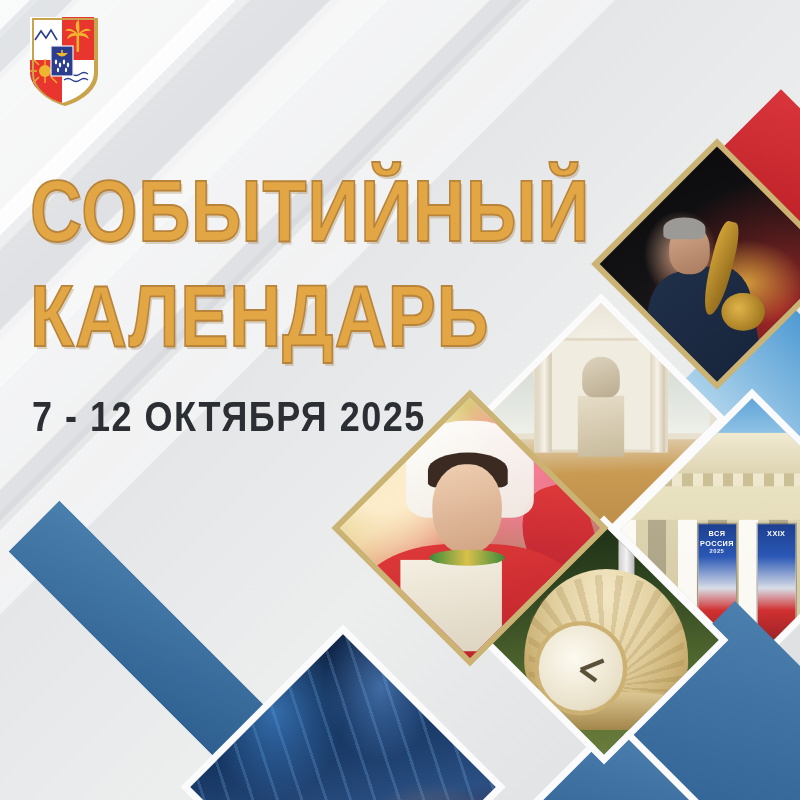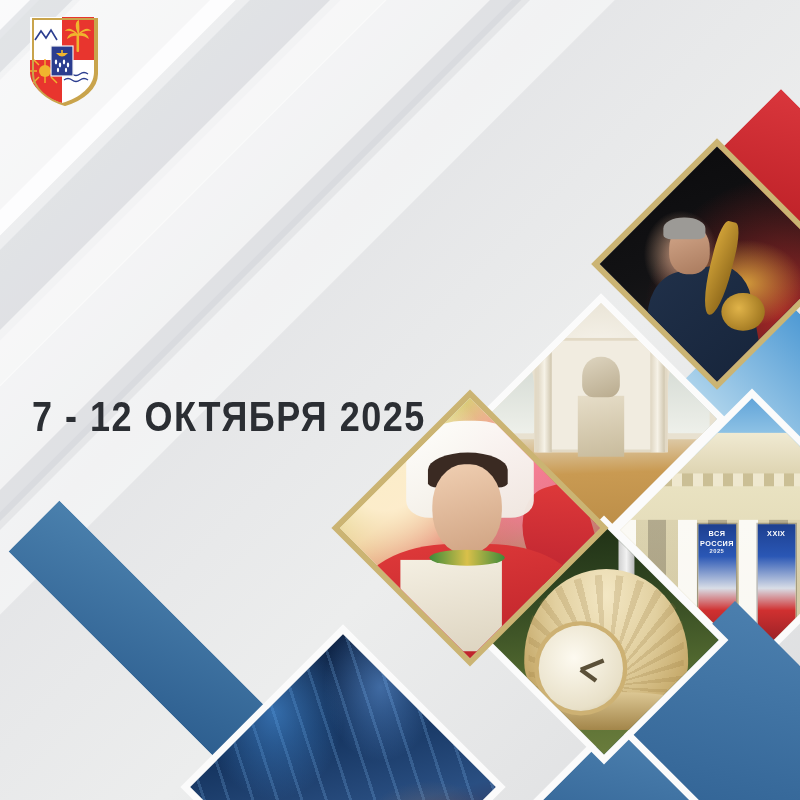--- a/index.html
+++ b/index.html
@@ -351,16 +351,20 @@
           <ellipse cx="40" cy="48" rx="1.2" ry="2.4"></ellipse>
           <ellipse cx="44" cy="51" rx="1.2" ry="2.4"></ellipse>
           <ellipse cx="34" cy="56" rx="1.1" ry="2.2"></ellipse>
           <ellipse cx="42" cy="56" rx="1.1" ry="2.2"></ellipse>
         </g>
       </g>
       <path d="M9,5 H73 V60 C73,74 59,86 41,91 C23,86 9,74 9,60 Z" fill="none" stroke="#C9A44C" stroke-width="2"></path>
     </svg>
   </div>
 
+  <div id="headline">
+    <div class="title-line" id="title-1">СОБЫТИЙНЫЙ</div>
+    <div class="title-line" id="title-2">КАЛЕНДАРЬ</div>
+  </div>
 
   <div id="date-line">7 - 12 ОКТЯБРЯ 2025</div>
 
 </div>
 
 </body></html>

